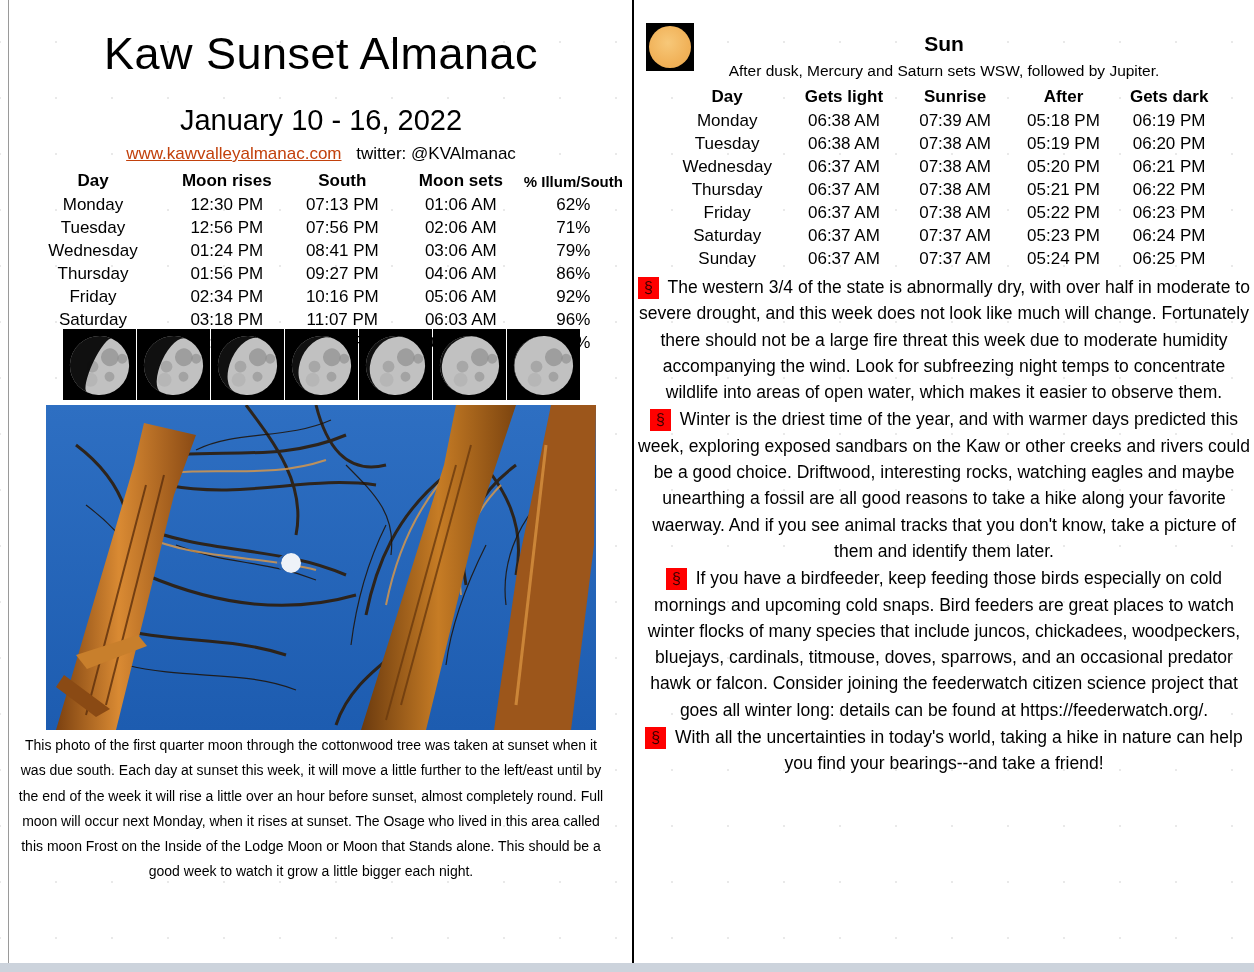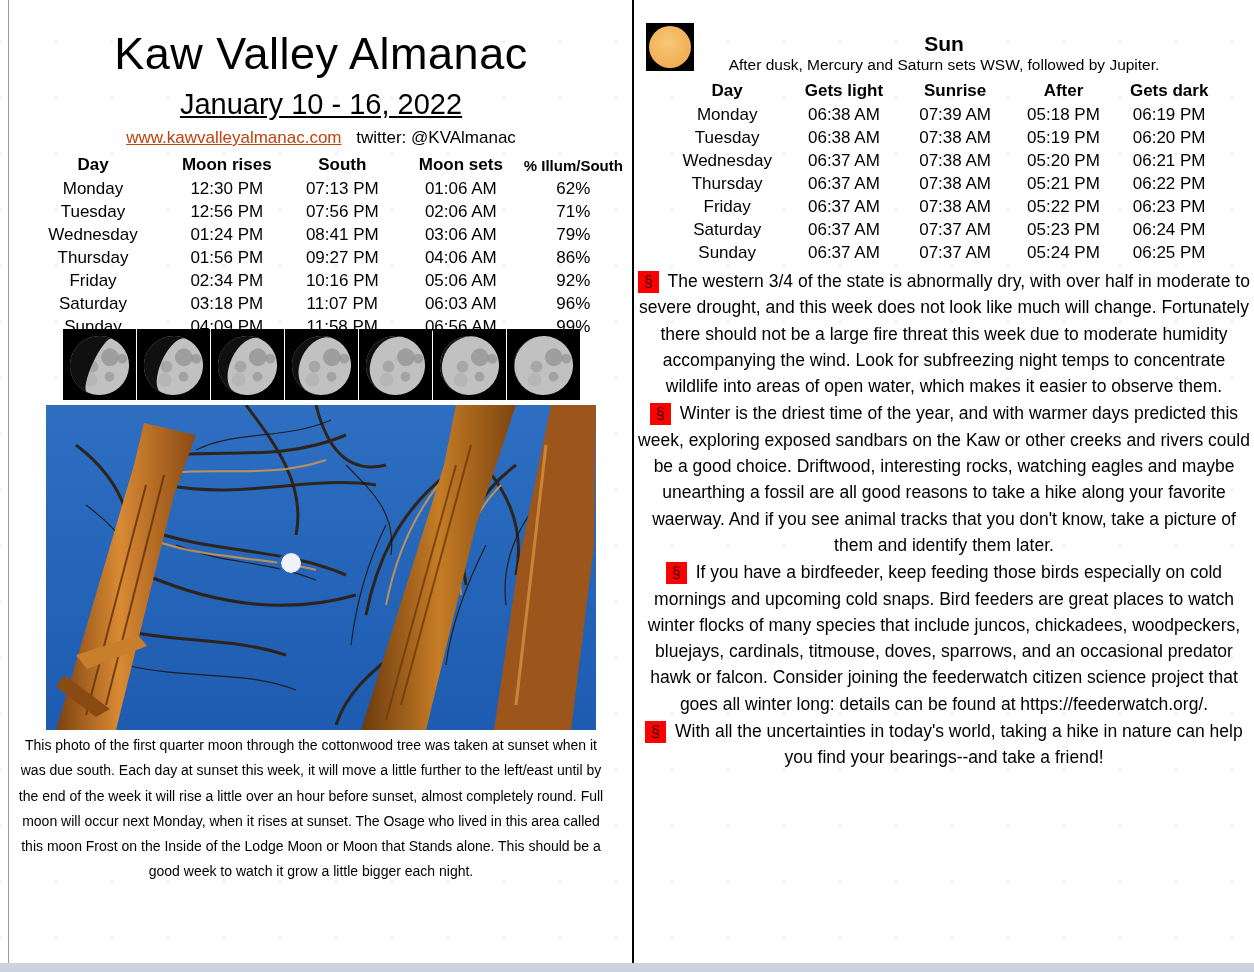--- a/index.html
+++ b/index.html
@@ -8,21 +8,21 @@
   .page::before{content:"";position:absolute;inset:0;pointer-events:none;
         background-image:radial-gradient(#bfbfbf 1px, transparent 1.2px);
         background-size:56px 56px;background-position:28px 14px;opacity:.35;}
   .left-edge{position:absolute;left:8px;top:0;width:1px;height:963px;background:#9a9a9a;}
   .divider{position:absolute;left:632px;top:0;width:2px;height:963px;background:#000;}
   .bottom-strip{position:absolute;left:0;bottom:0;width:1254px;height:9px;background:#ccd3dc;}
 
   
   .left-col{position:absolute;left:10px;top:0;width:622px;}
   .title{margin-top:28px;text-align:center;font-size:45px;letter-spacing:.5px;font-weight:400;}
-  .date-range{margin-top:8px;text-align:center;font-size:29px;font-weight:400;text-decoration:underline;}
+  .date-range{margin-top:24px;text-align:center;font-size:29px;font-weight:400;}
   .links-line{margin-top:7px;text-align:center;font-size:17px;}
   .site-link{color:#c2410c;text-decoration:underline;cursor:pointer;}
   .twitter{margin-left:10px;}
 
   table.data{border-collapse:collapse;margin:6px auto 0 auto;}
   table.data th{font-weight:bold;font-size:17px;padding:1px 0 2px 0;}
   table.data td{font-size:17px;padding:1.5px 0;text-align:center;}
   .moon-table{width:608px;}
   .moon-table th:nth-child(1),.moon-table td:nth-child(1){width:25%;}
   .moon-table th:nth-child(2),.moon-table td:nth-child(2){width:19%;}
@@ -38,21 +38,21 @@
   .caption{position:absolute;left:14px;top:733px;width:594px;text-align:center;
            font-size:14px;line-height:25.3px;}
 
   
   .right-col{position:absolute;left:636px;top:8px;width:616px;}
   .sun-icon{position:absolute;left:10px;top:15px;width:48px;height:48px;background:#000;
             display:flex;align-items:center;justify-content:center;}
   .sun-disc{width:42px;height:42px;border-radius:50%;
             background:radial-gradient(circle at 45% 40%, #f7c879 0%, #f1b259 60%, #e9a84e 100%);}
   .sun-title{margin-top:24px;text-align:center;font-size:21px;font-weight:bold;}
-  .sun-sub{margin-top:0;text-align:center;font-size:15.5px;}
+  .sun-sub{margin-top:6px;text-align:center;font-size:15.5px;}
   .sun-table{width:556px;}
   .sun-table th:nth-child(1),.sun-table td:nth-child(1){width:22%;}
   .sun-table th:nth-child(2),.sun-table td:nth-child(2){width:20%;}
   .sun-table th:nth-child(3),.sun-table td:nth-child(3){width:20%;}
   .sun-table th:nth-child(4),.sun-table td:nth-child(4){width:19%;}
   .sun-table th:nth-child(5),.sun-table td:nth-child(5){width:19%;}
   .sun-table{margin-top:8px;}
   .sun-table td{padding:1px 0;}
 
   .live-note{margin-top:3px;text-align:center;font-size:16.5px;line-height:23px;}
@@ -65,21 +65,21 @@
 </style>
 </head>
 <body>
 
 <div class="page">
   <div class="left-edge"></div>
   <div class="divider"></div>
   <div class="bottom-strip"></div>
 
   <div class="left-col">
-    <div class="title">Kaw Valley Almanac</div>
+    <div class="title">Kaw Sunset Almanac</div>
     <div class="date-range">January 10 - 16, 2022</div>
     <div class="links-line">
       <a class="site-link">www.kawvalleyalmanac.com</a>
       <span class="twitter">twitter: @KVAlmanac</span>
     </div>
     <table class="data moon-table">
         <thead>
           <tr>
             <th>Day</th>
             <th>Moon rises</th>

